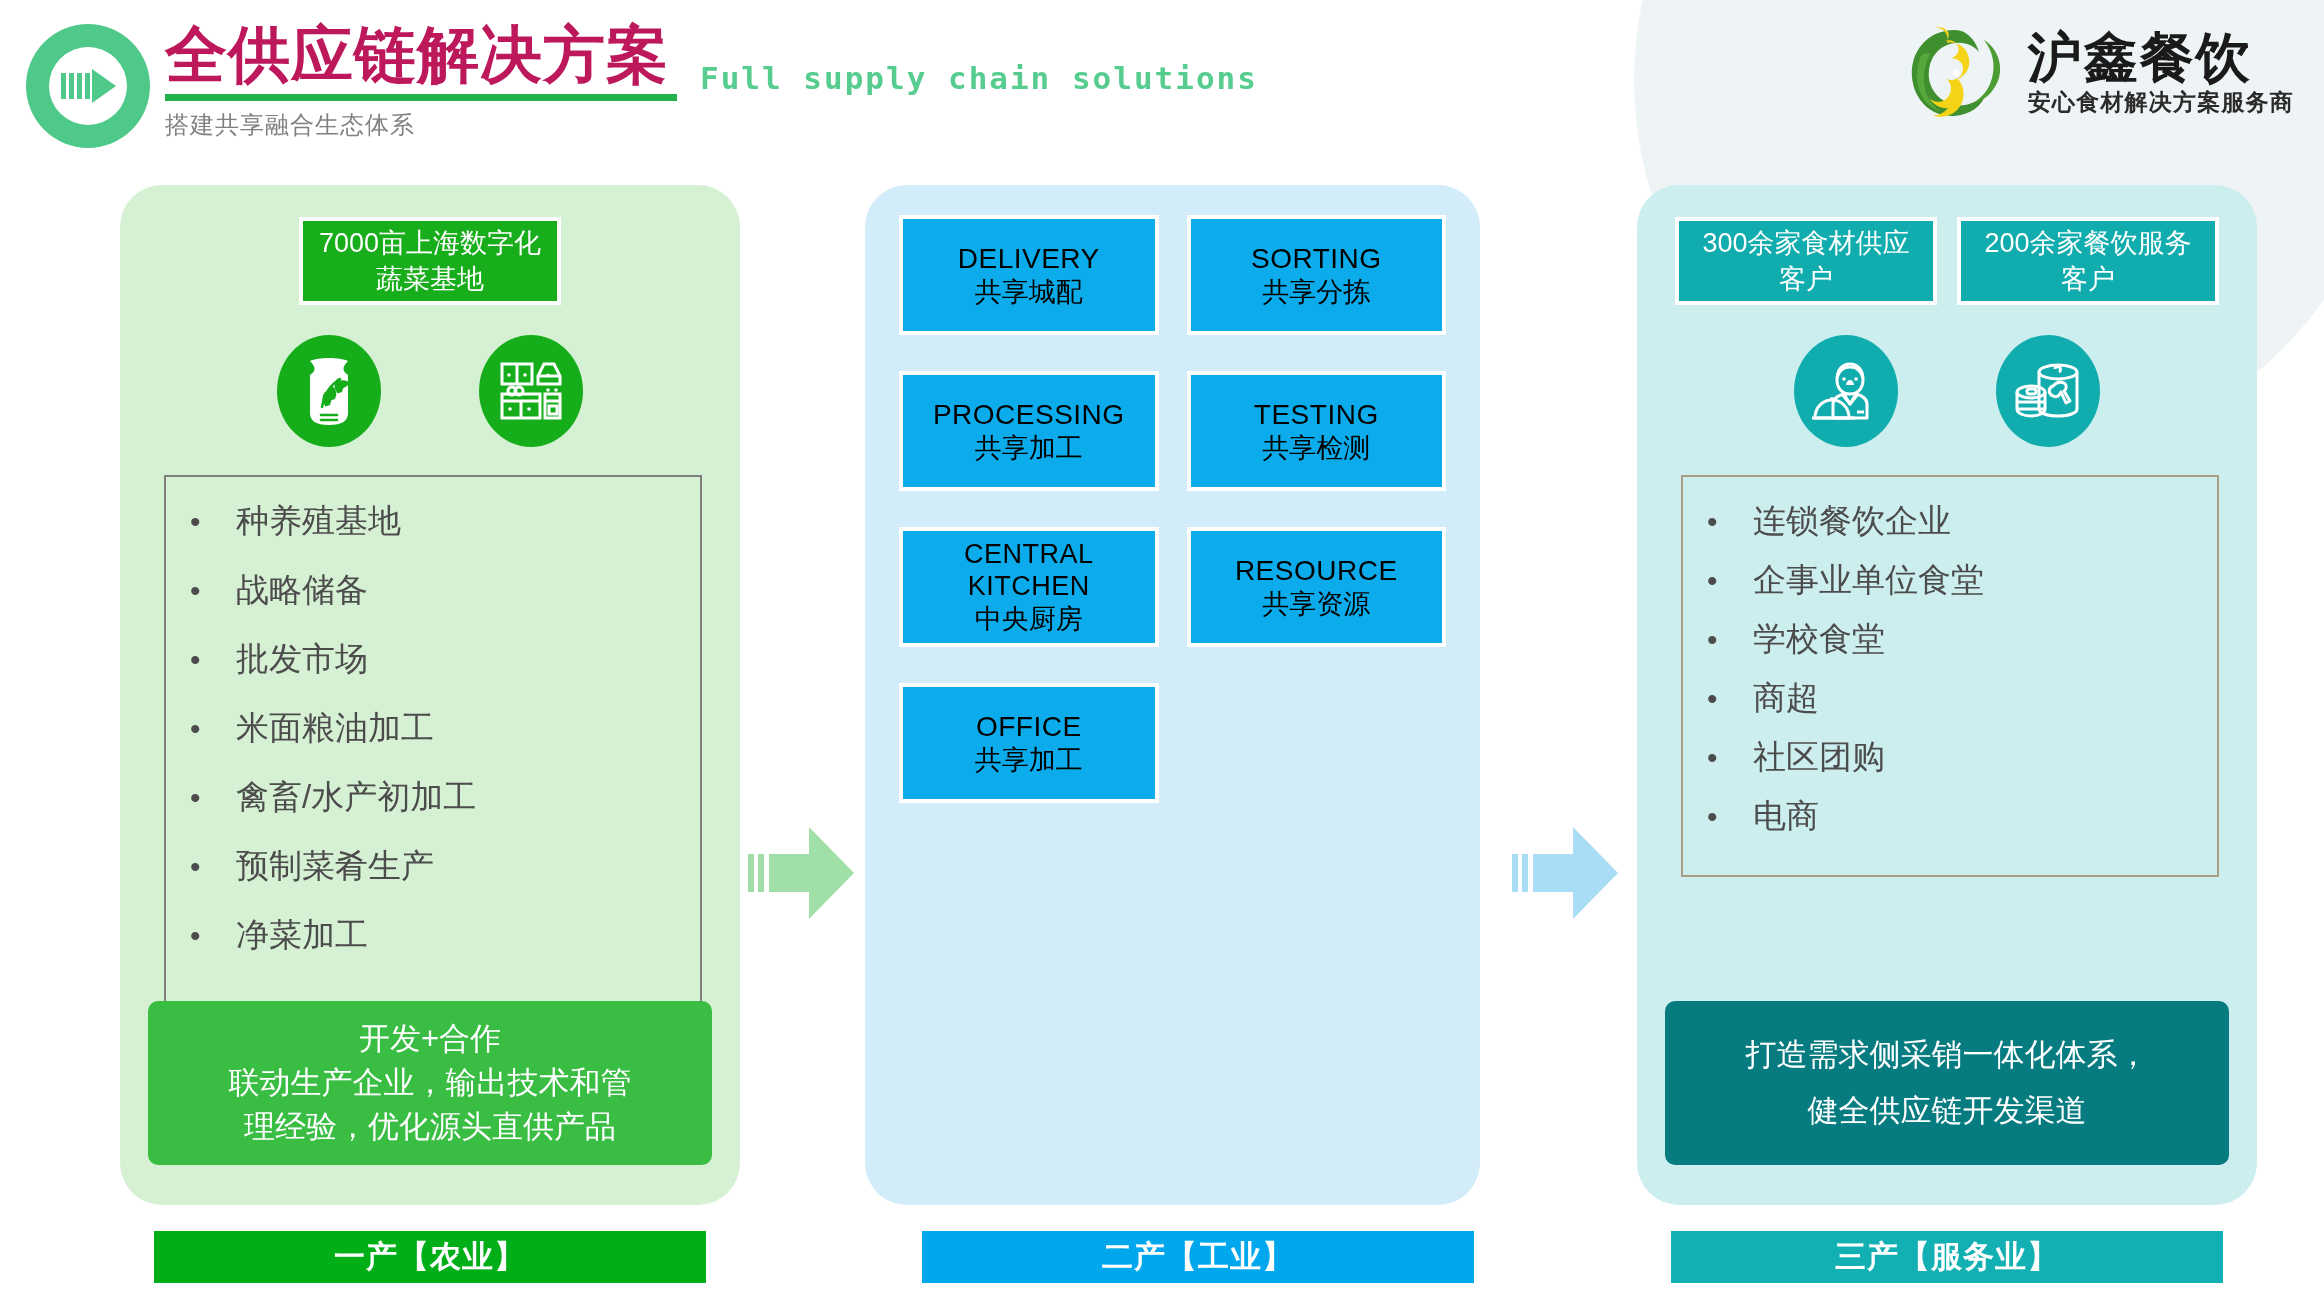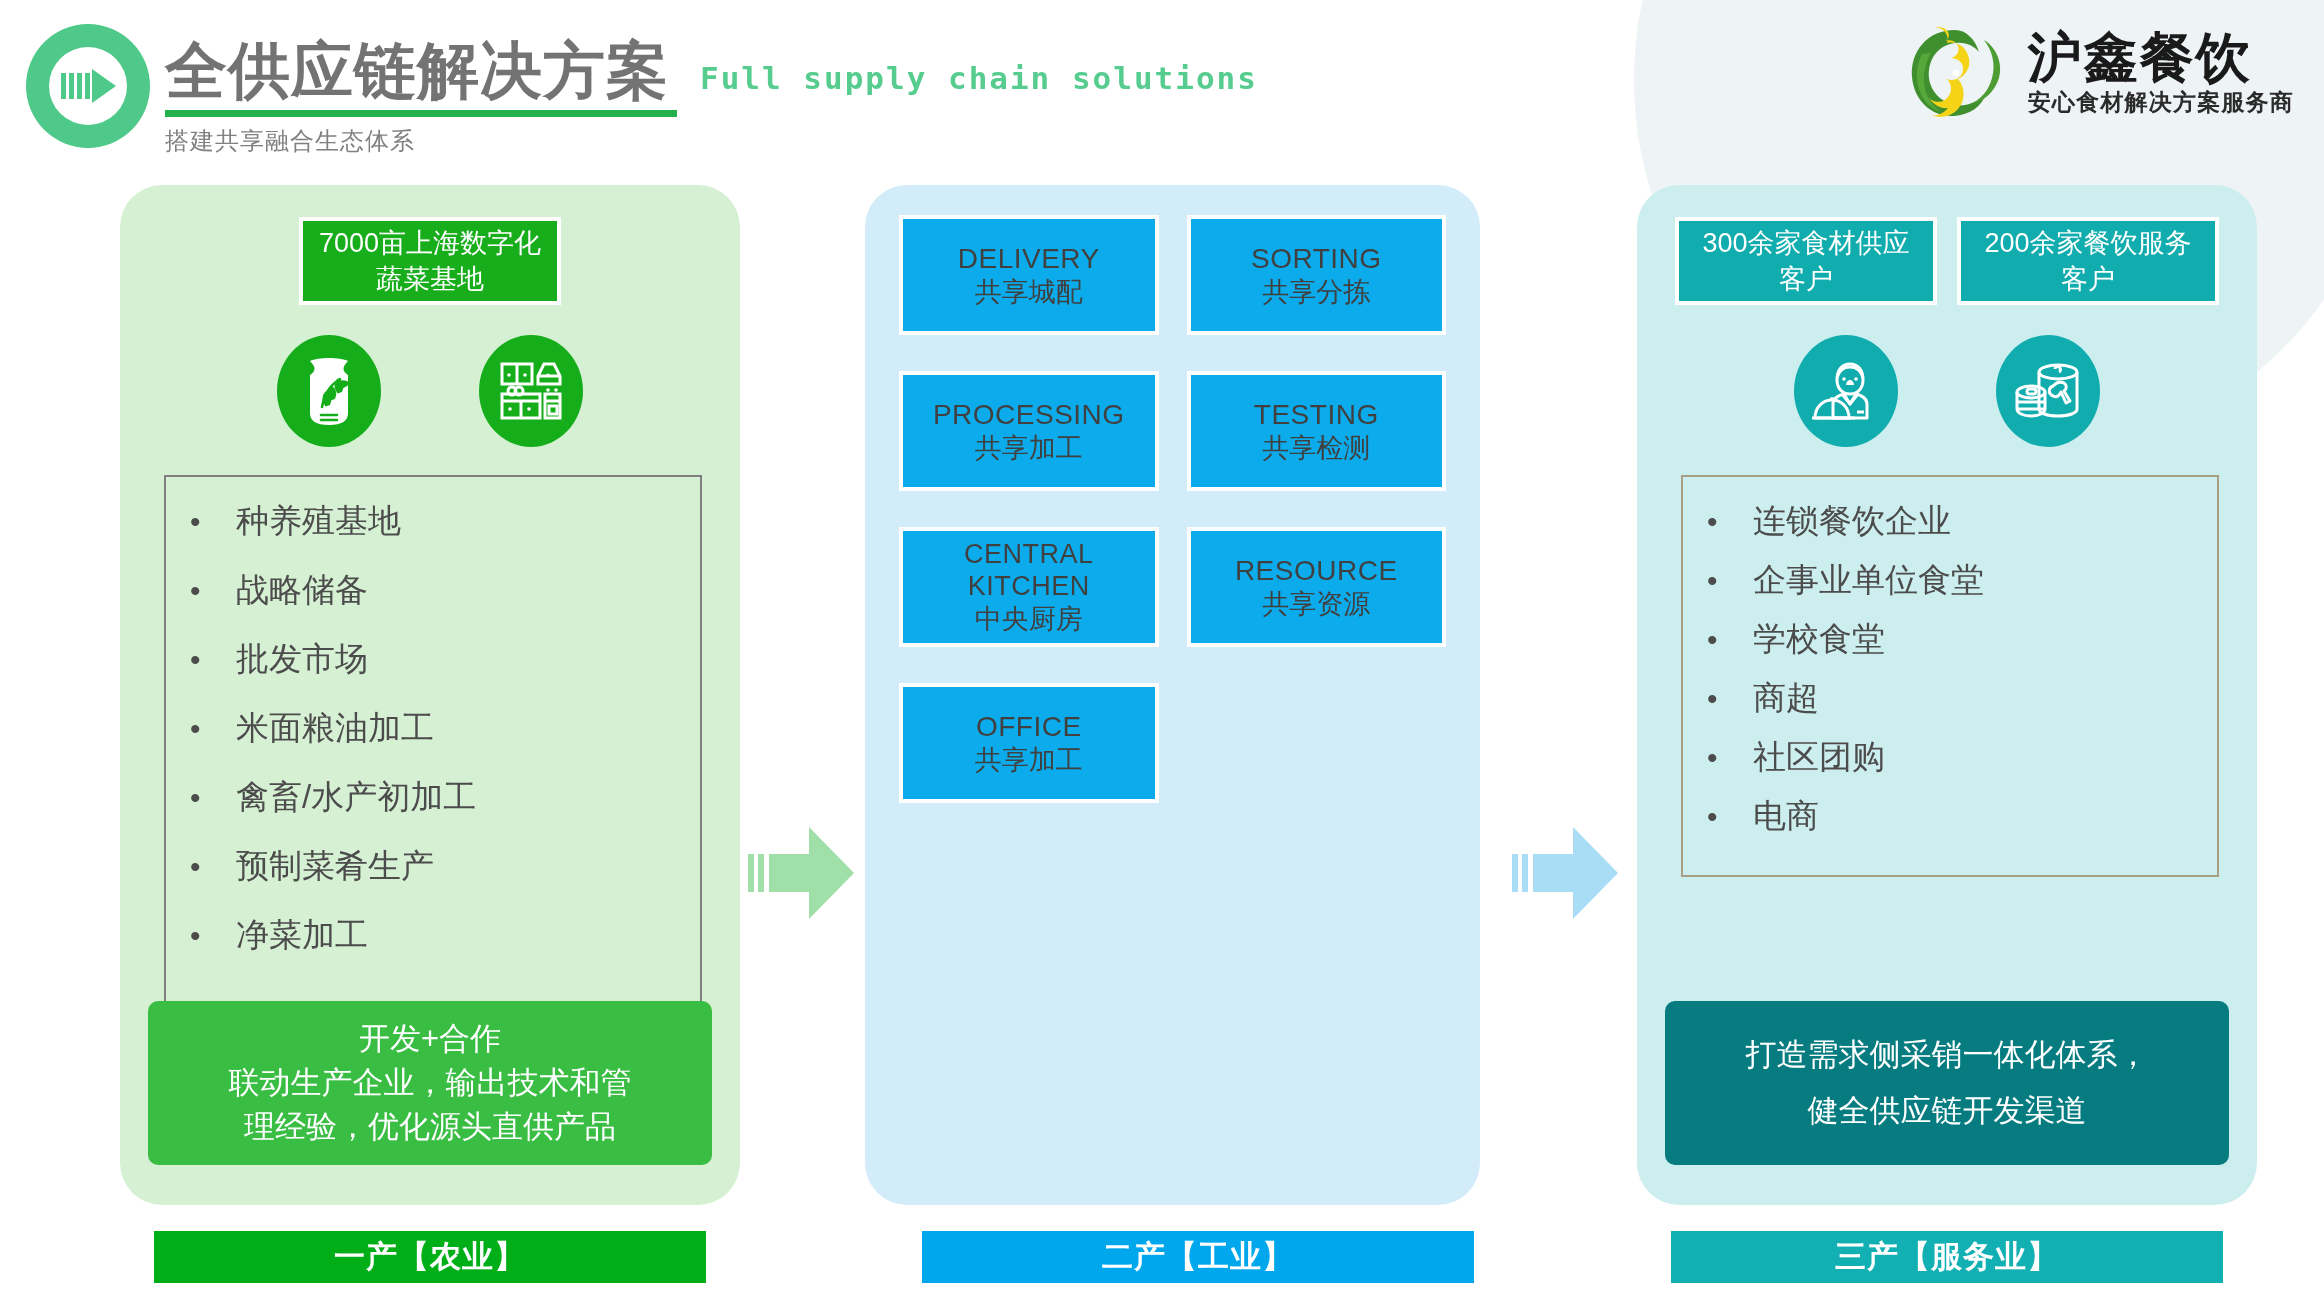--- a/index.html
+++ b/index.html
@@ -34,24 +34,23 @@
     background: #4fc98a;
     display: flex; align-items: center; justify-content: center;
   }
   .hdr-mark-inner {
     width: 78px; height: 78px; border-radius: 50%;
     background: #ffffff;
     display: flex; align-items: center; justify-content: center;
   }
   .hdr-title-wrap { position: absolute; left: 165px; top: 18px; }
   .hdr-title {
-    font-size: 62px; font-weight: bold; color: #737373;
+    font-size: 62px; font-weight: bold; color: #be185d;
     letter-spacing: 1px; line-height: 74px;
     white-space: nowrap;
-    margin-top: 16px;
   }
   .hdr-rule {
     width: 512px; height: 7px; background: #22b14c; margin-top: 2px;
   }
   .hdr-sub {
     font-size: 24px; color: #808080; margin-top: 8px; letter-spacing: 1px;
   }
   .hdr-en {
     position: absolute; left: 700px; top: 60px;
     font-family: "DejaVu Sans Mono", "Liberation Mono", monospace;
@@ -160,21 +159,21 @@
   
   .tile-grid {
     display: grid;
     grid-template-columns: 1fr 1fr;
     gap: 36px 28px;
     padding: 4px 6px 0 6px;
   }
   .tile {
     background: #0cacec;
     border: 4px solid #ffffff;
-    color: #404040;
+    color: #000000;
     height: 120px;
     display: flex; flex-direction: column;
     align-items: center; justify-content: center;
     text-align: center;
   }
   .tile .en { font-size: 28px; line-height: 33px; letter-spacing: 0.5px; }
   .tile .cn { font-size: 27px; line-height: 34px; }
   .tile.tall .en { font-size: 27px; line-height: 32px; }
 
   

